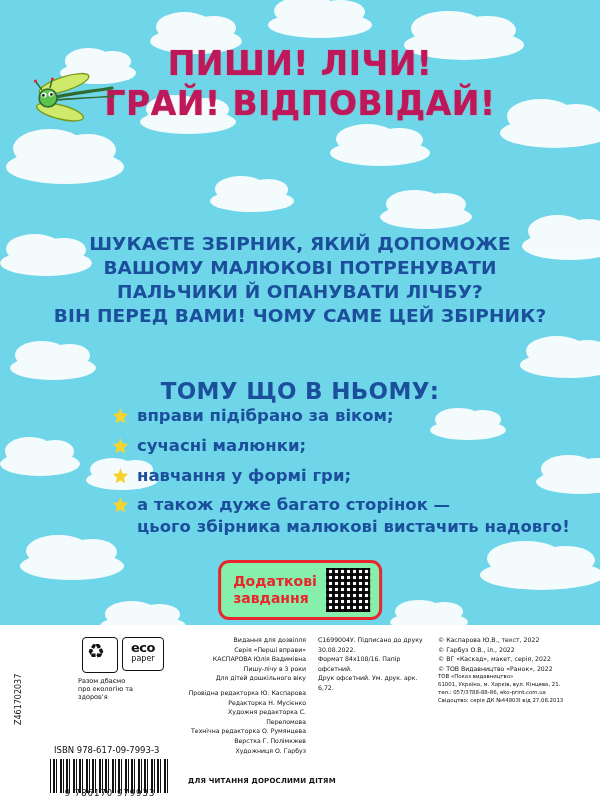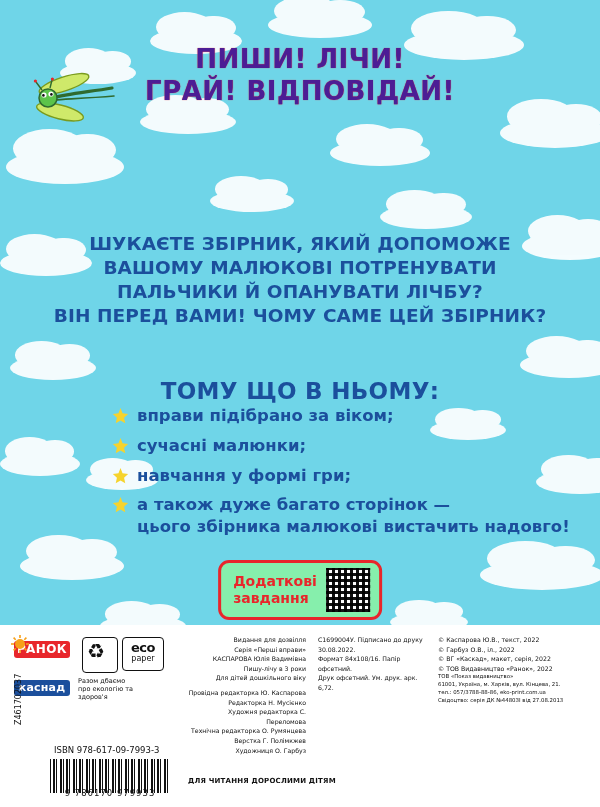--- a/index.html
+++ b/index.html
@@ -50,23 +50,23 @@
     position: absolute;
     top: 44px;
     left: 0;
     width: 600px;
     text-align: center;
     z-index: 6;
   }
   .title-line {
     font-family: "DejaVu Sans", sans-serif;
     font-weight: bold;
-    font-size: 26px;
+    font-size: 33px;
     letter-spacing: 0.5px;
-    color: #4c1d95;
+    color: #be185d;
     line-height: 1.22;
     text-shadow: 0 0 1px #e8262b;
   }
   
   .dragonfly {
     position: absolute;
     left: 30px;
     top: 66px;
     width: 92px;
     height: 72px;
@@ -443,39 +443,20 @@
   <div class="qr-wrap">
     <div class="qr-label">
       <div>Додаткові</div>
       <div>завдання</div>
     </div>
     <div class="qr-code"></div>
   </div>
 
   <div class="footer">
 
-    <div class="ranok-logo">
-      <div class="ranok-top">РАНОК</div>
-      <span class="ranok-sun">
-        <svg viewBox="0 0 20 20" width="20" height="20" xmlns="http://www.w3.org/2000/svg">
-          <circle cx="10" cy="10" r="5" fill="#f6a01a"></circle>
-          <g stroke="#f6a01a" stroke-width="1.6">
-            <path d="M10 1 V4"></path>
-              <path d="M10 16 V19"></path>
-              <path d="M1 10 H4"></path>
-              <path d="M16 10 H19"></path>
-            <path d="M3.6 3.6 L5.7 5.7"></path>
-              <path d="M14.3 14.3 L16.4 16.4"></path>
-            <path d="M16.4 3.6 L14.3 5.7"></path>
-              <path d="M5.7 14.3 L3.6 16.4"></path>
-          </g>
-        </svg>
-      </span>
-      <div class="kasnad">каснад</div>
-    </div>
 
     <div class="eco-group">
       <div class="eco-badge">
         <span class="arrows">♻</span>
       </div>
       <div class="eco-paper">
         <b>eco</b>
         <span>paper</span>
       </div>
     </div>

